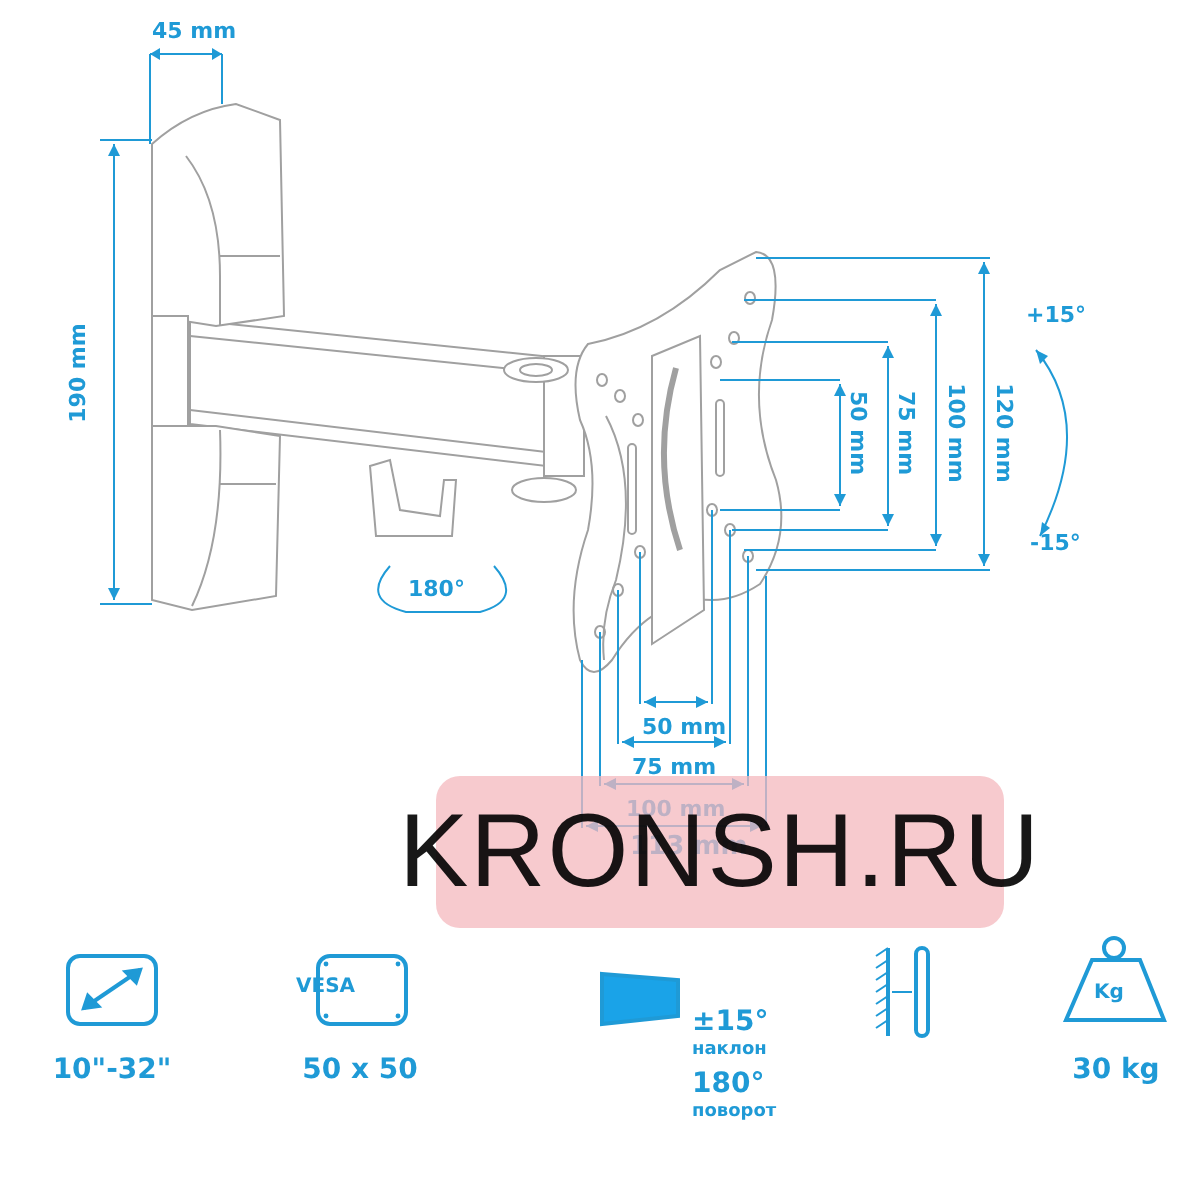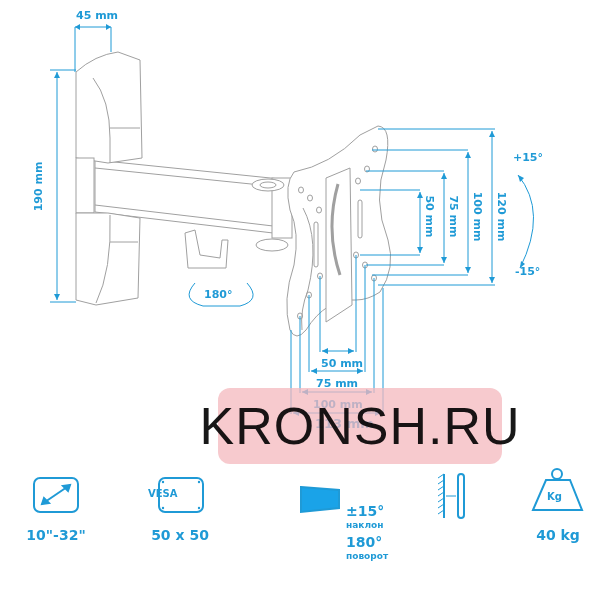--- a/index.html
+++ b/index.html
@@ -186,15 +186,15 @@
 <div class="spec" style="left:135px;top:527px;width:90px;">
   <div class="big">50 x 50</div>
 </div>
 <div class="spec left" style="left:298px;top:503px;width:80px;margin-left:48px;">
   <div class="big">±15°</div>
   <div class="small">наклон</div>
   <div class="big">180°</div>
   <div class="small">поворот</div>
 </div>
 <div class="spec" style="left:528px;top:527px;width:60px;">
-  <div class="big">40 kg</div>
+  <div class="big">30 kg</div>
 </div>
 </div>
 
 </body></html>

